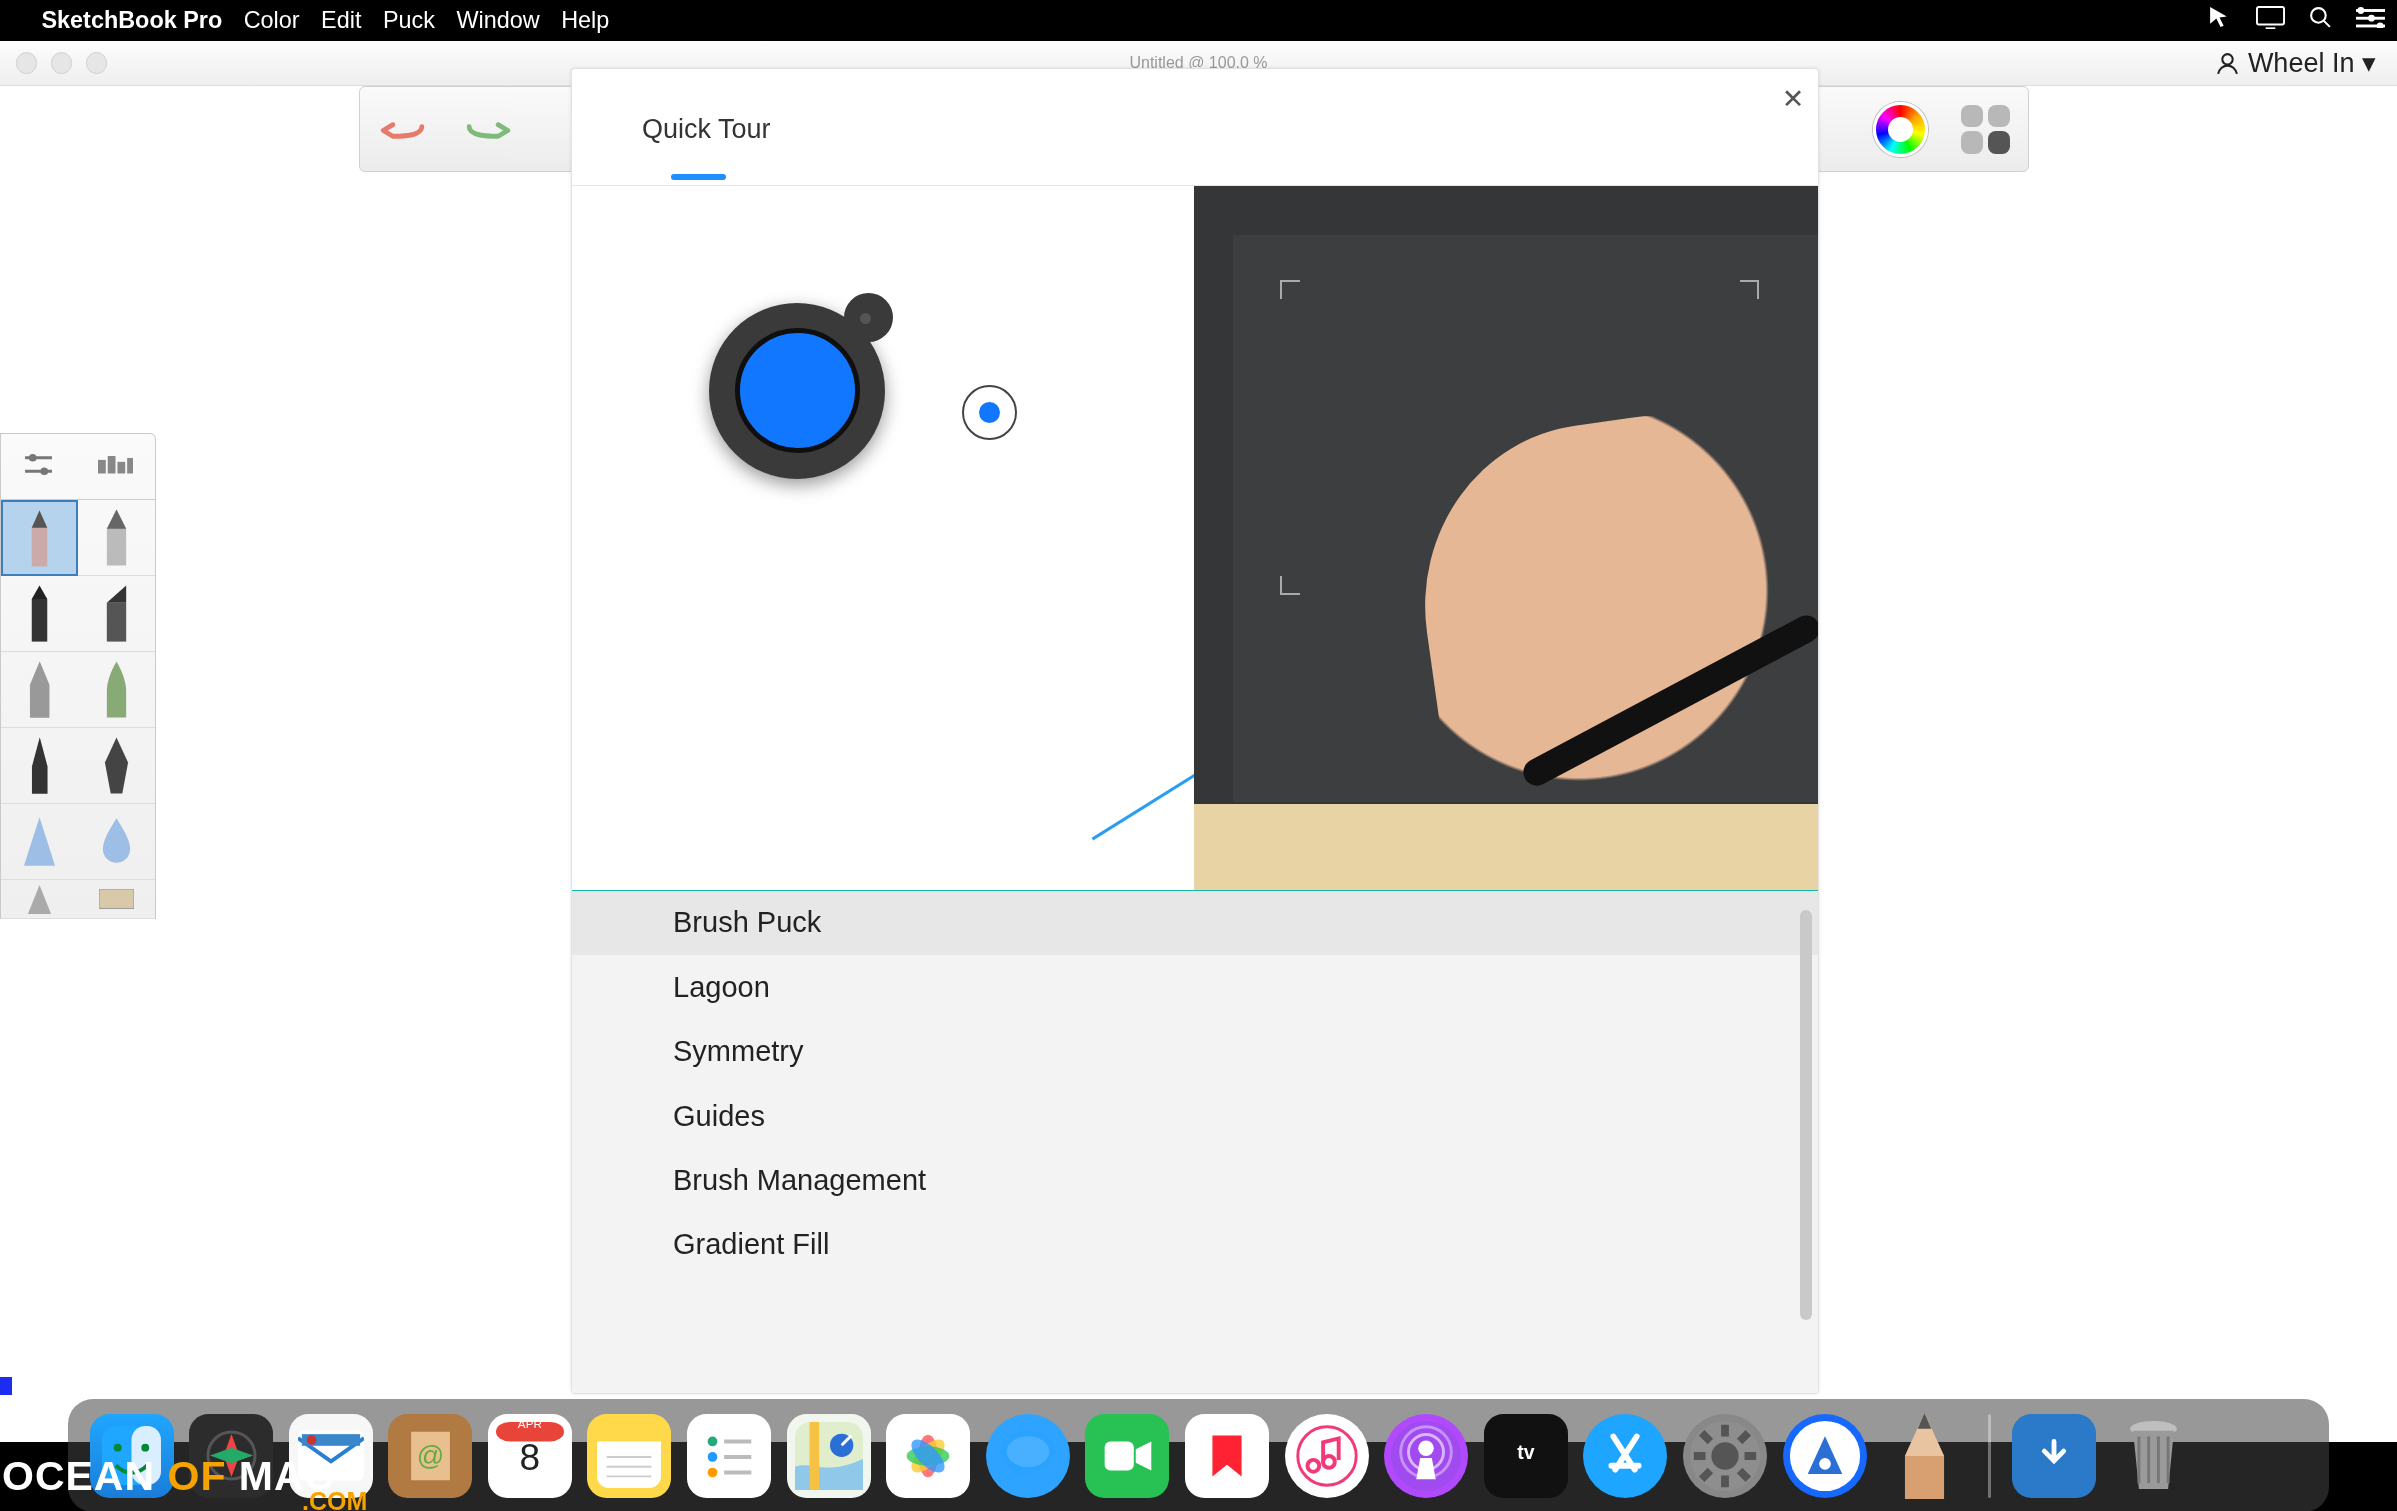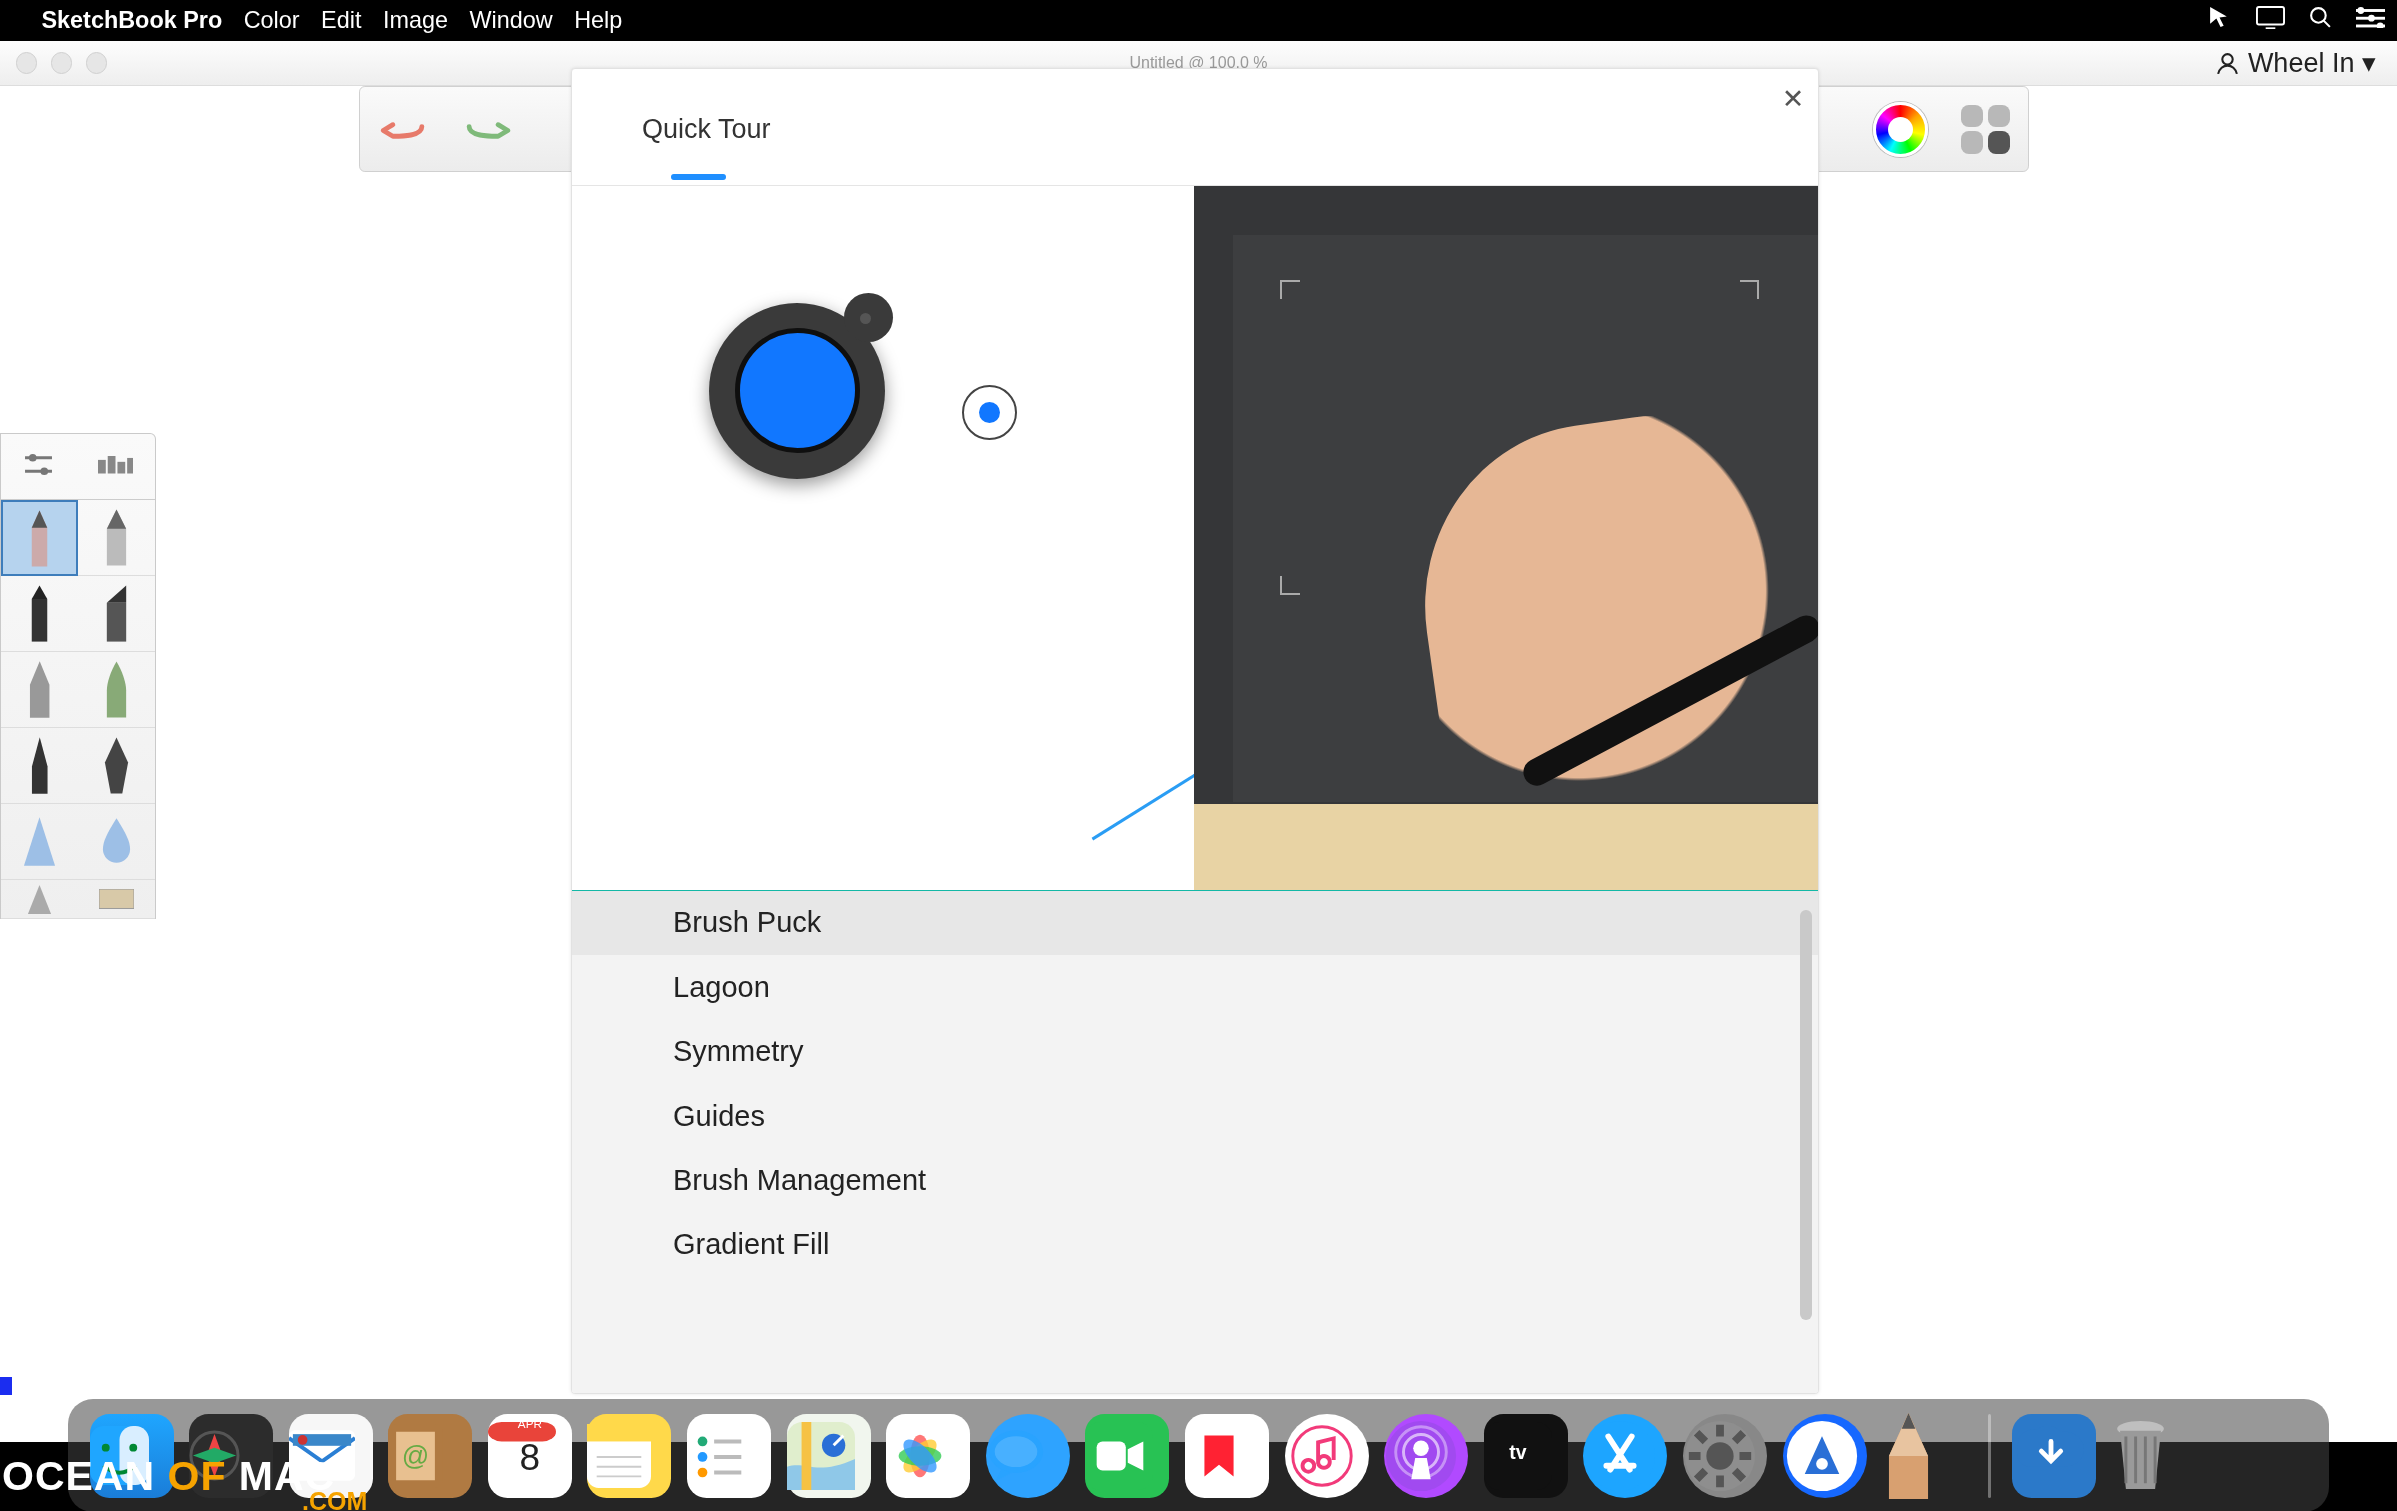--- a/index.html
+++ b/index.html
@@ -64,21 +64,21 @@
 
   .tour-list { background:#f3f3f3; border-top:1px solid #14b8a6; position:relative; height:515px; overflow:hidden; }
   .tour-item { font-size:29px; color:#222; padding:13.7px 0 13.7px 101px; line-height:37px; }
   .tour-item.active { background:#e7e7e7; }
   .tour-scroll { position:absolute; right:5.9px; top:19.5px; width:11.7px; height:410px; background:#c9c9c9; border-radius:5.9px; }
 
   
   .dock-wrap { position:absolute; left:0; right:0; bottom:0; height:117px; display:flex; justify-content:center; align-items:flex-end; background:linear-gradient(transparent,transparent 40%,#000 40%); }
   .dock { height:113px; width:2261px; background:rgba(68,68,68,0.55); border-radius:25px; display:flex; align-items:center; gap:15.6px; padding:0 21.5px; position:relative; }
   .dock-sep { width:2.9px; height:84px; background:rgba(255,255,255,.35); border-radius:2px; margin:0 5.9px; }
-  .dock-icon { width:84px; height:84px; border-radius:19.5px; display:flex; align-items:center; justify-content:flex-start; font-size:39px; color:#fff; position:relative; }
+  .dock-icon { width:84px; height:84px; border-radius:19.5px; display:flex; align-items:center; justify-content:center; font-size:39px; color:#fff; position:relative; }
   .dock-icon.circle { border-radius:50%; }
   .finder { background:linear-gradient(#1fa6ff,#1a7dd8); }
   .launch { background:#2c2c2c; }
   .mail { background:#f7f7f7; }
   .contacts { background:#b07a42; }
   .cal { background:#fff; color:#e44; }
   .notes { background:#ffd94a; }
   .remind { background:#fff; }
   .maps { background:#f1f6ee; }
   .photos { background:#fff; }
@@ -106,21 +106,21 @@
   .spacer { flex:1; }
 </style>
 </head>
 <body>
 
 <div class="menubar">
   <span class="apple-logo"></span>
   <span class="app-name">SketchBook Pro</span>
   <span class="menu-item">Color</span>
   <span class="menu-item">Edit</span>
-  <span class="menu-item">Image</span>
+  <span class="menu-item">Puck</span>
   <span class="menu-item">Window</span>
   <span class="menu-item">Help</span>
   <div class="menubar-right">
     <span><svg width="25" height="25" viewBox="0 0 24 24">
           <path d="M3 2l16 9-7 1 4 8-3 1-4-8-6 5z"></path>
         </svg></span>
     <span><svg width="29" height="23.4" viewBox="0 0 30 24">
           <rect x="1" y="1" width="28" height="18" rx="2" fill="none" stroke="#fff" stroke-width="2"></rect>
           <path d="M10 23h10" stroke="#fff" stroke-width="2"></path>
         </svg></span>

